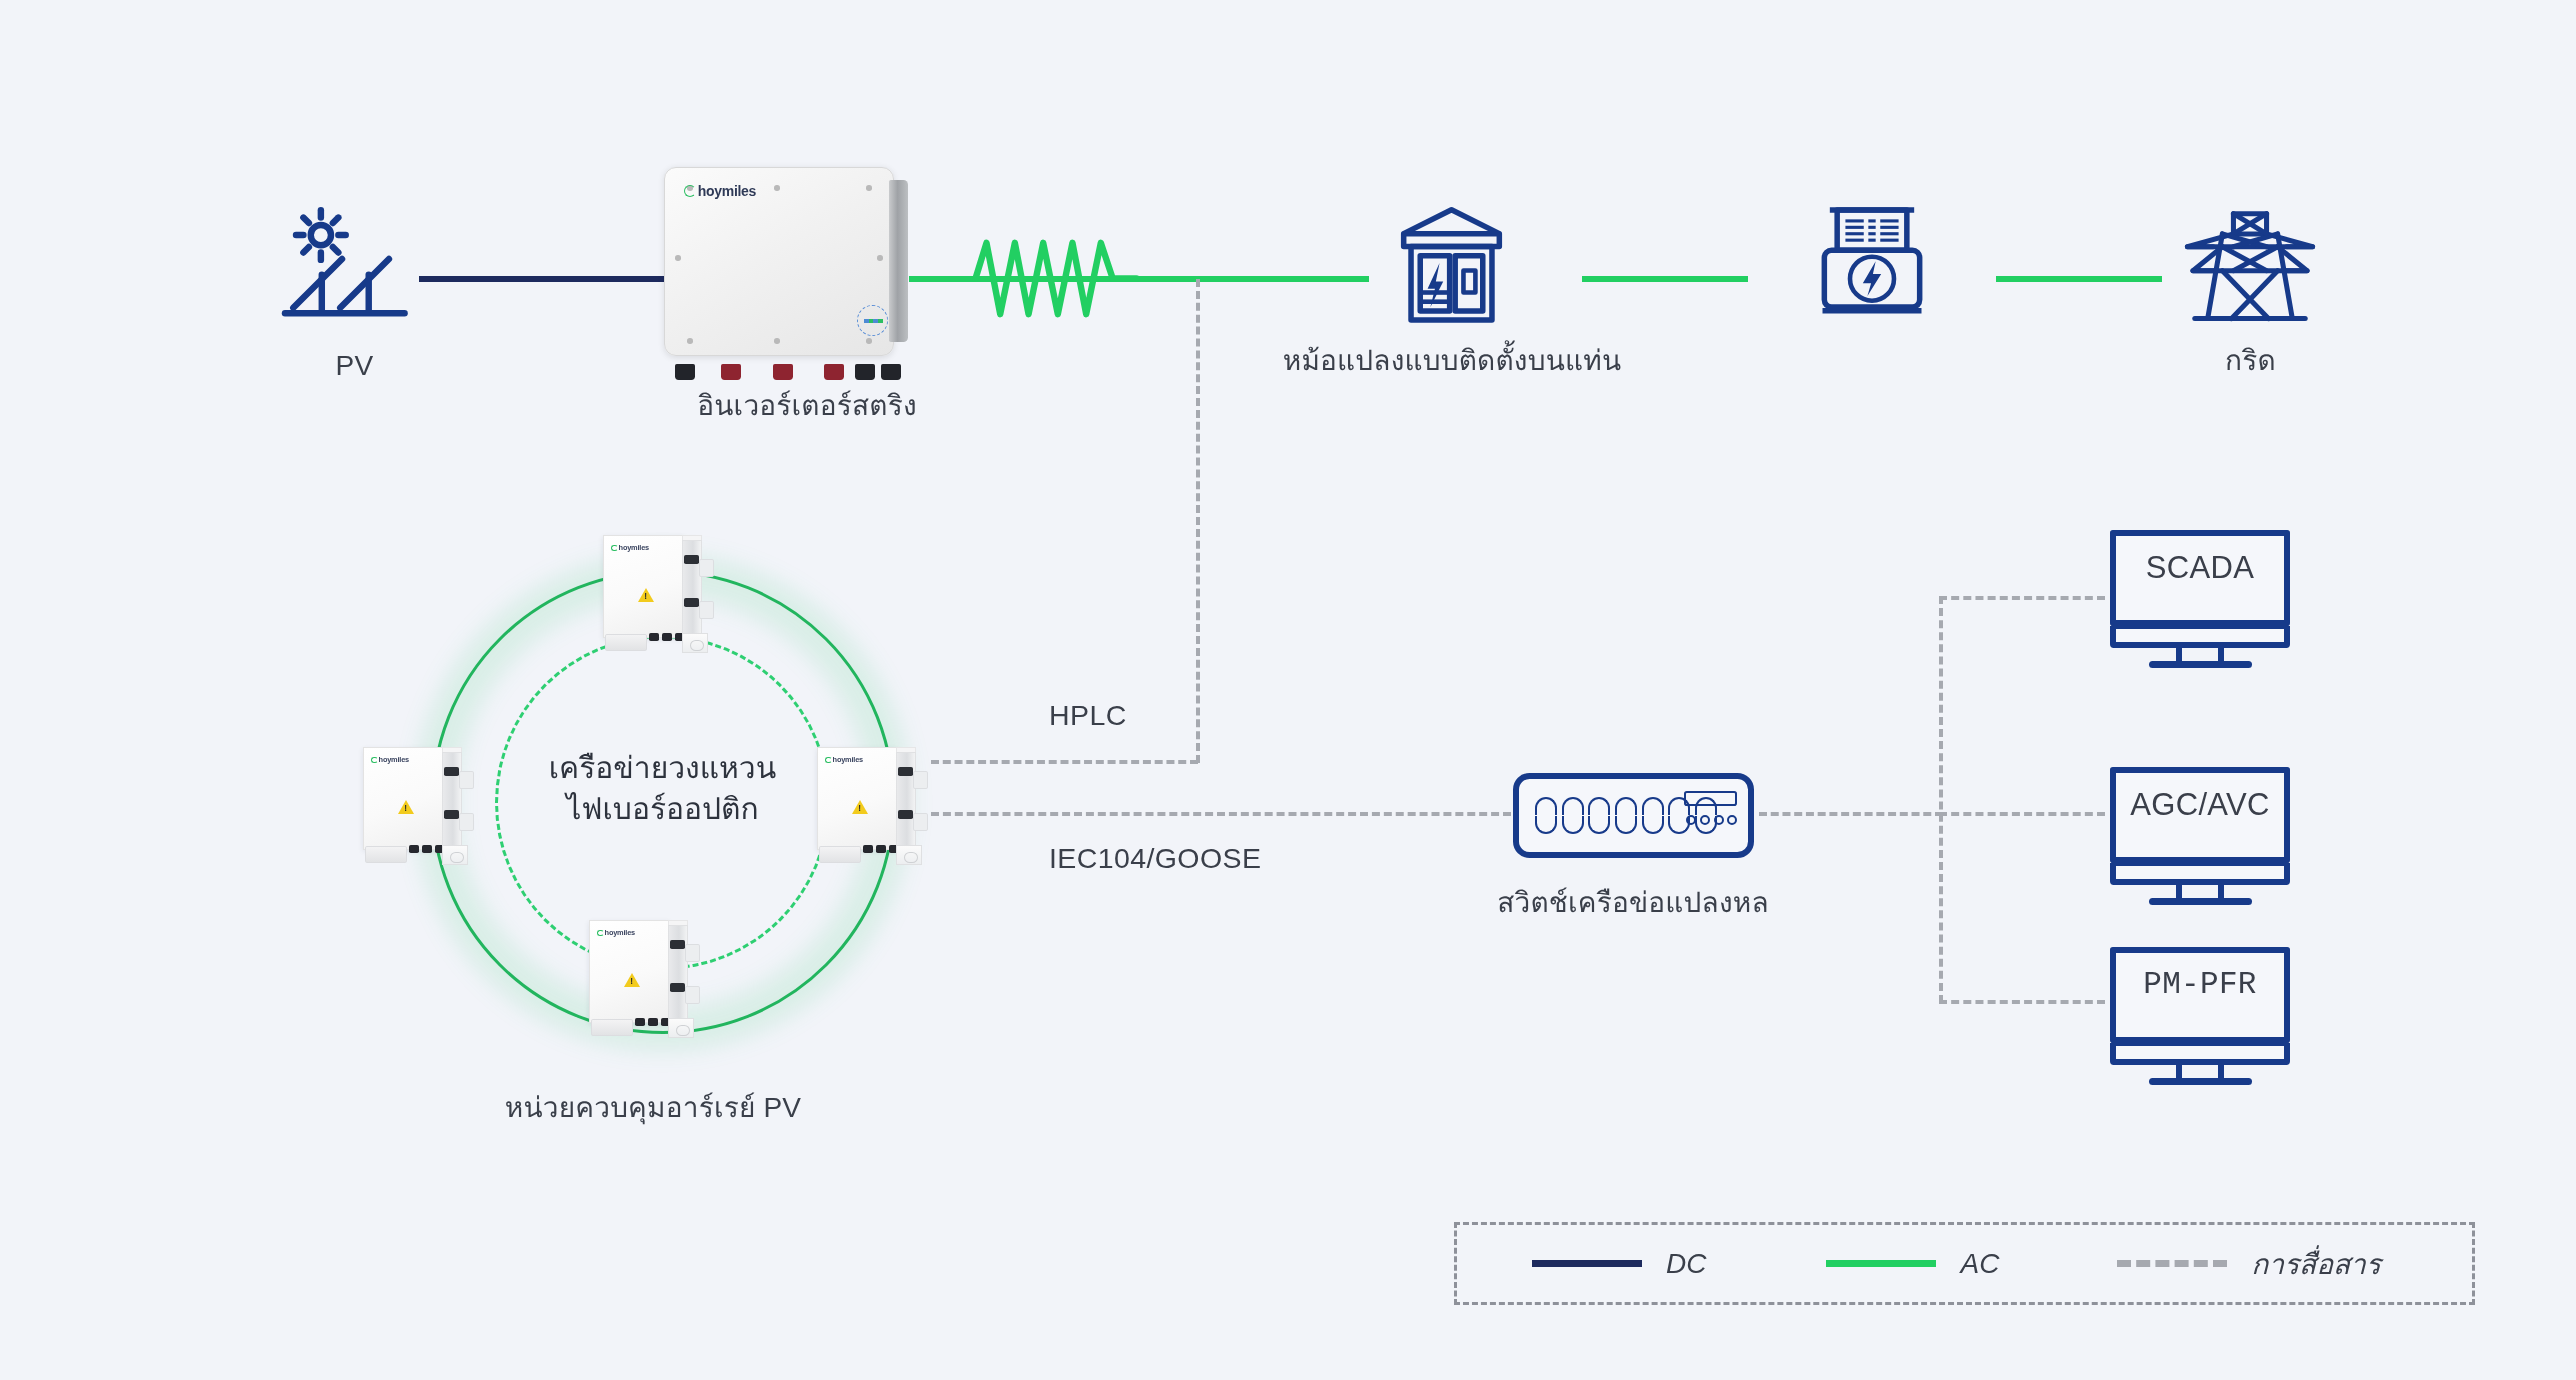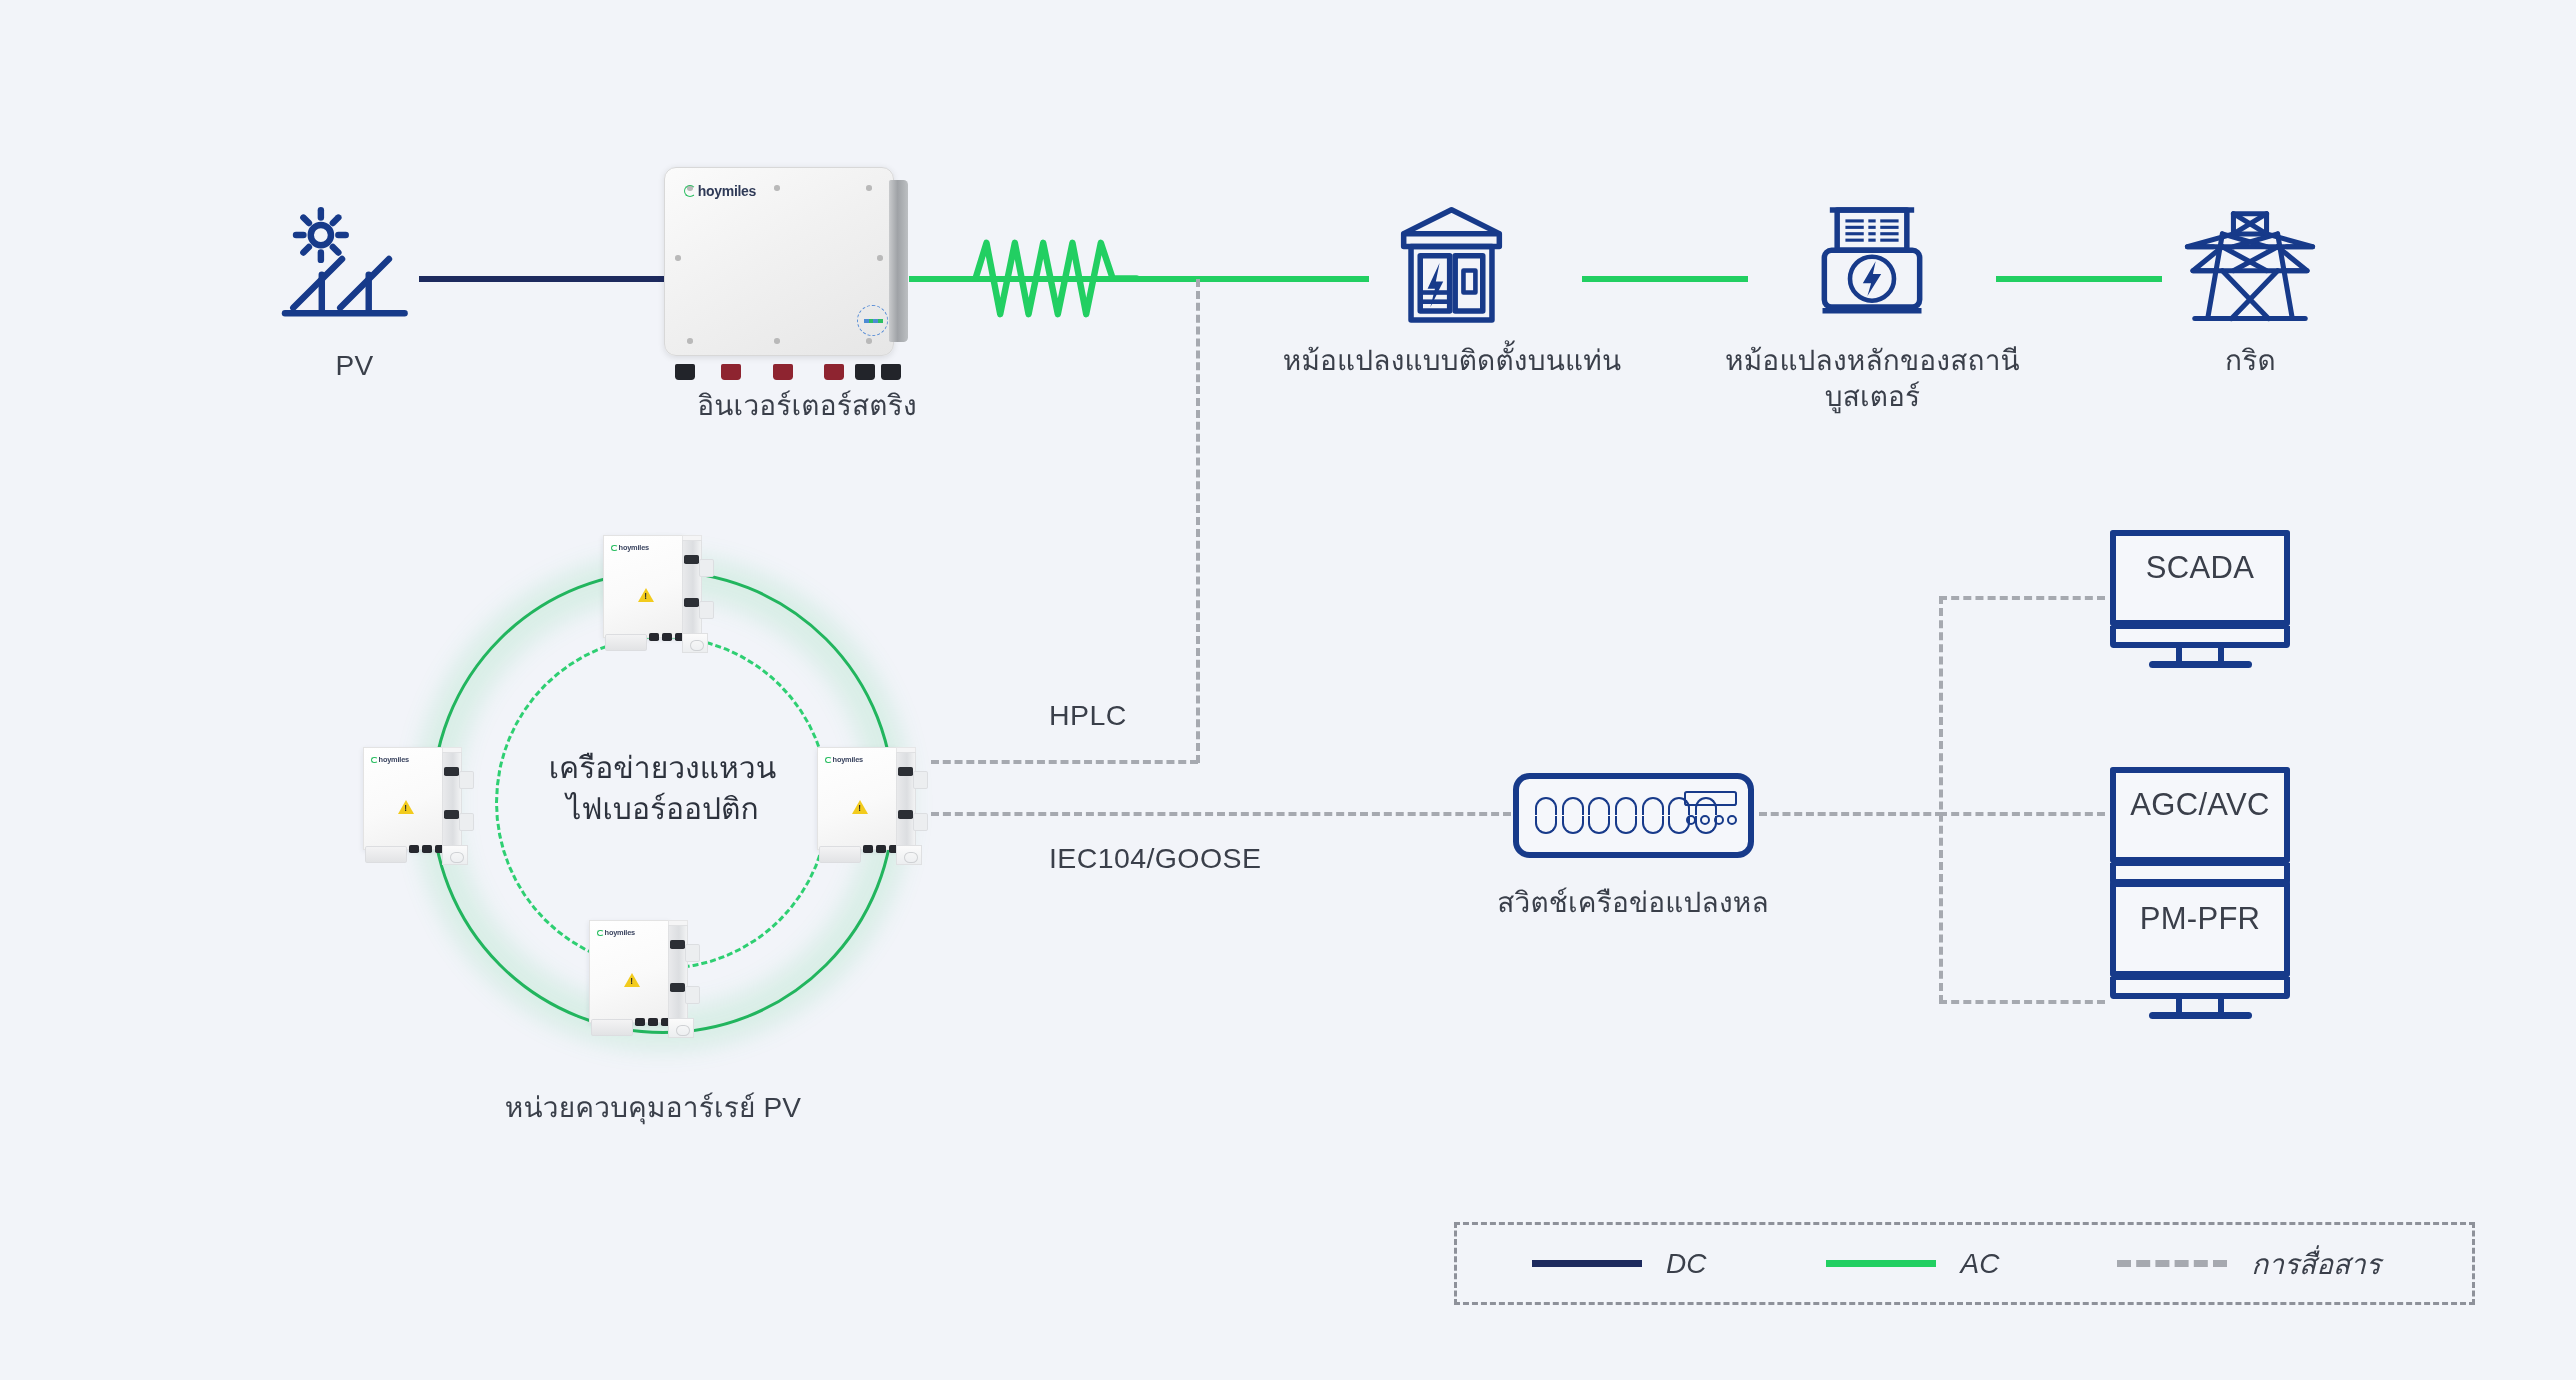--- a/index.html
+++ b/index.html
@@ -323,22 +323,20 @@
         <line x1="56" y1="25" x2="64" y2="25"></line>
       <line x1="56" y1="32" x2="64" y2="32"></line>
         <line x1="56" y1="39" x2="64" y2="39"></line>
       <line x1="69" y1="18" x2="89" y2="18"></line>
         <line x1="69" y1="25" x2="89" y2="25"></line>
       <line x1="69" y1="32" x2="89" y2="32"></line>
         <line x1="69" y1="39" x2="89" y2="39"></line>
     </g>
     <path d="M64,62 L50,86 L59,86 L55,100 L70,76 L61,76 Z" fill="#173a8a"></path>
   </svg>
-  <div class="lbl" style="left:1707px; top:343px; width:331px;">หม้อแปลงหลักของสถานี
-บูสเตอร์</div>
 
   <div class="ac-line" style="left:1996px; top:276px; width:166px; height:5.5px;"></div>
 
   <svg class="icon-svg" style="left:2180px; top:210px;" width="140" height="115" viewBox="0 0 152 125">
     <g stroke="#173a8a" stroke-width="5.5" fill="none" stroke-linejoin="round" stroke-linecap="round">
       <rect x="58" y="4" width="36" height="22"></rect>
       <polyline points="58,26 8,40 36,40"></polyline>
       <polyline points="94,26 144,40 116,40"></polyline>
       <line x1="8" y1="40" x2="144" y2="40"></line>
       <polyline points="46,40 14,66 40,66"></polyline>
@@ -499,21 +497,21 @@
   </div>
 
   <div class="mon" style="left:2110px; top:767px;">
     <div class="scr"></div>
       <div class="chin"></div>
       <div class="neck"></div>
       <div class="base"></div>
     <div class="txt">AGC/AVC</div>
   </div>
 
-  <div class="mon" style="left:2110px; top:881px;">
+  <div class="mon" style="left:2110px; top:947px;font-family:Liberation Mono, monospace;">
     <div class="scr"></div>
       <div class="chin"></div>
       <div class="neck"></div>
       <div class="base"></div>
     <div class="txt">PM-PFR</div>
   </div>
 
   <div class="legend" style="left:1454px; top:1222px; width:1021px; height:83px;font-style:italic;">
     <div class="lg-item" style="margin-left:75px;">
       <div class="lg-swatch" style="background:#1d2a5e;"></div>

